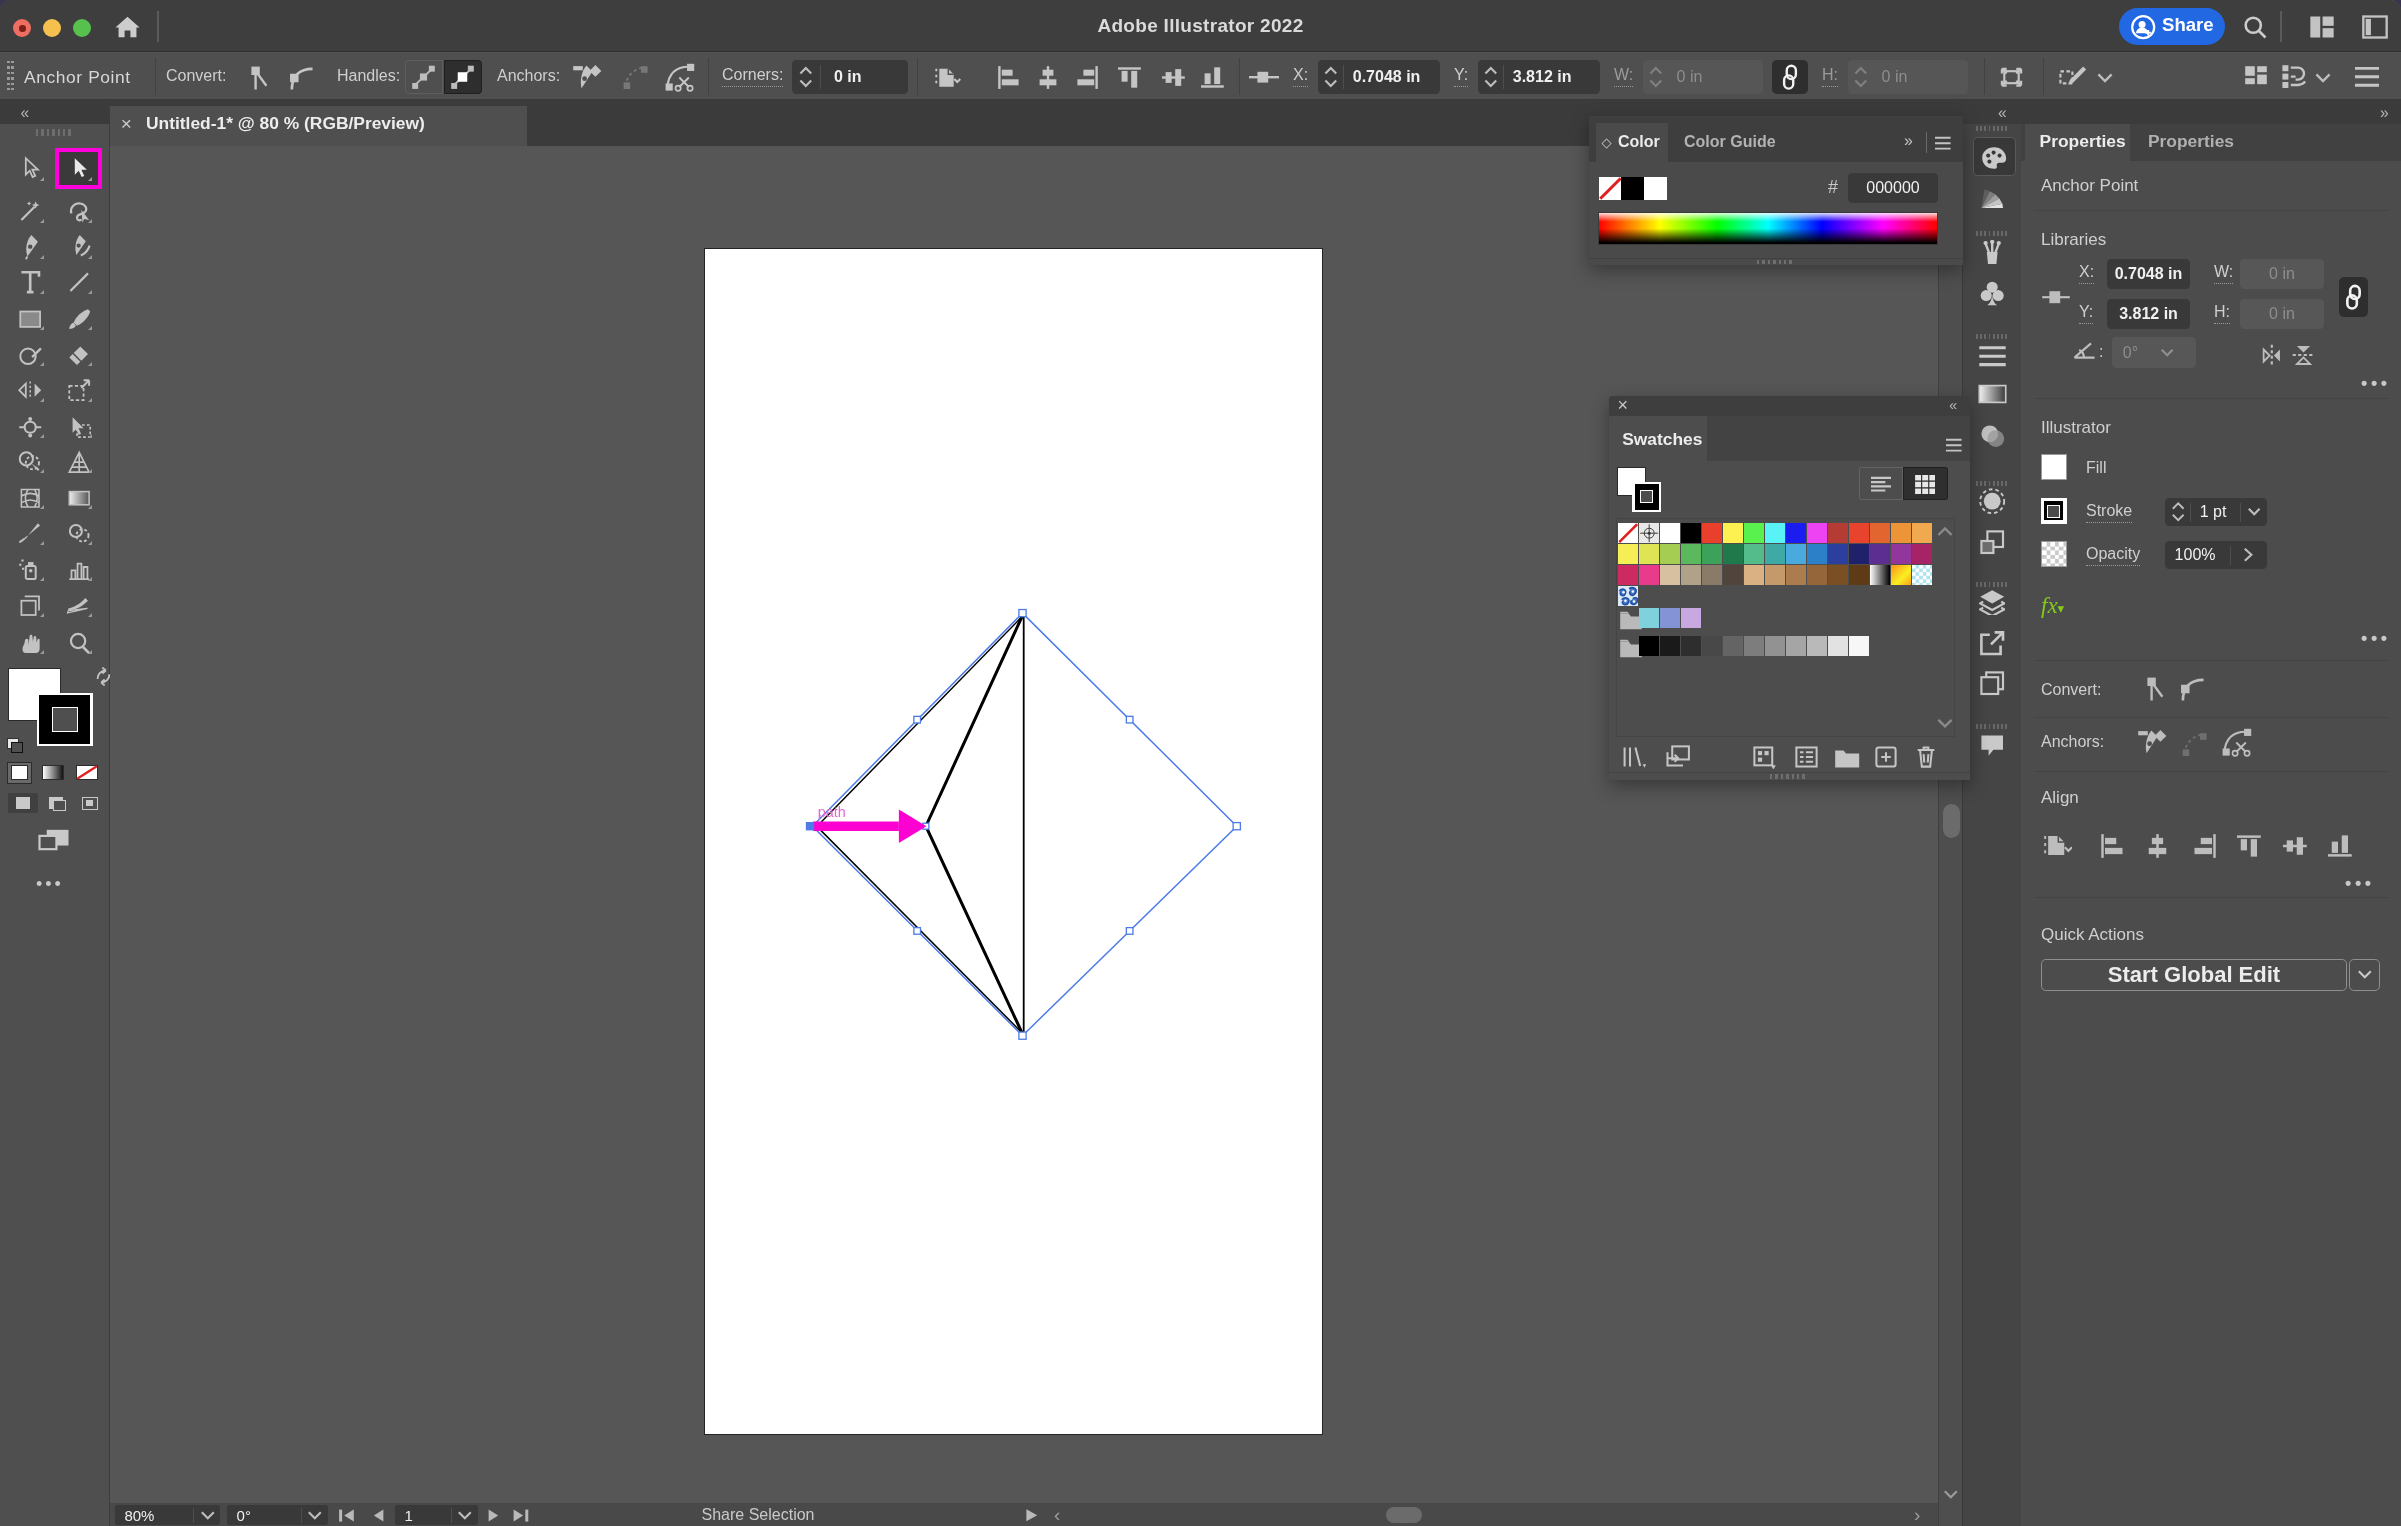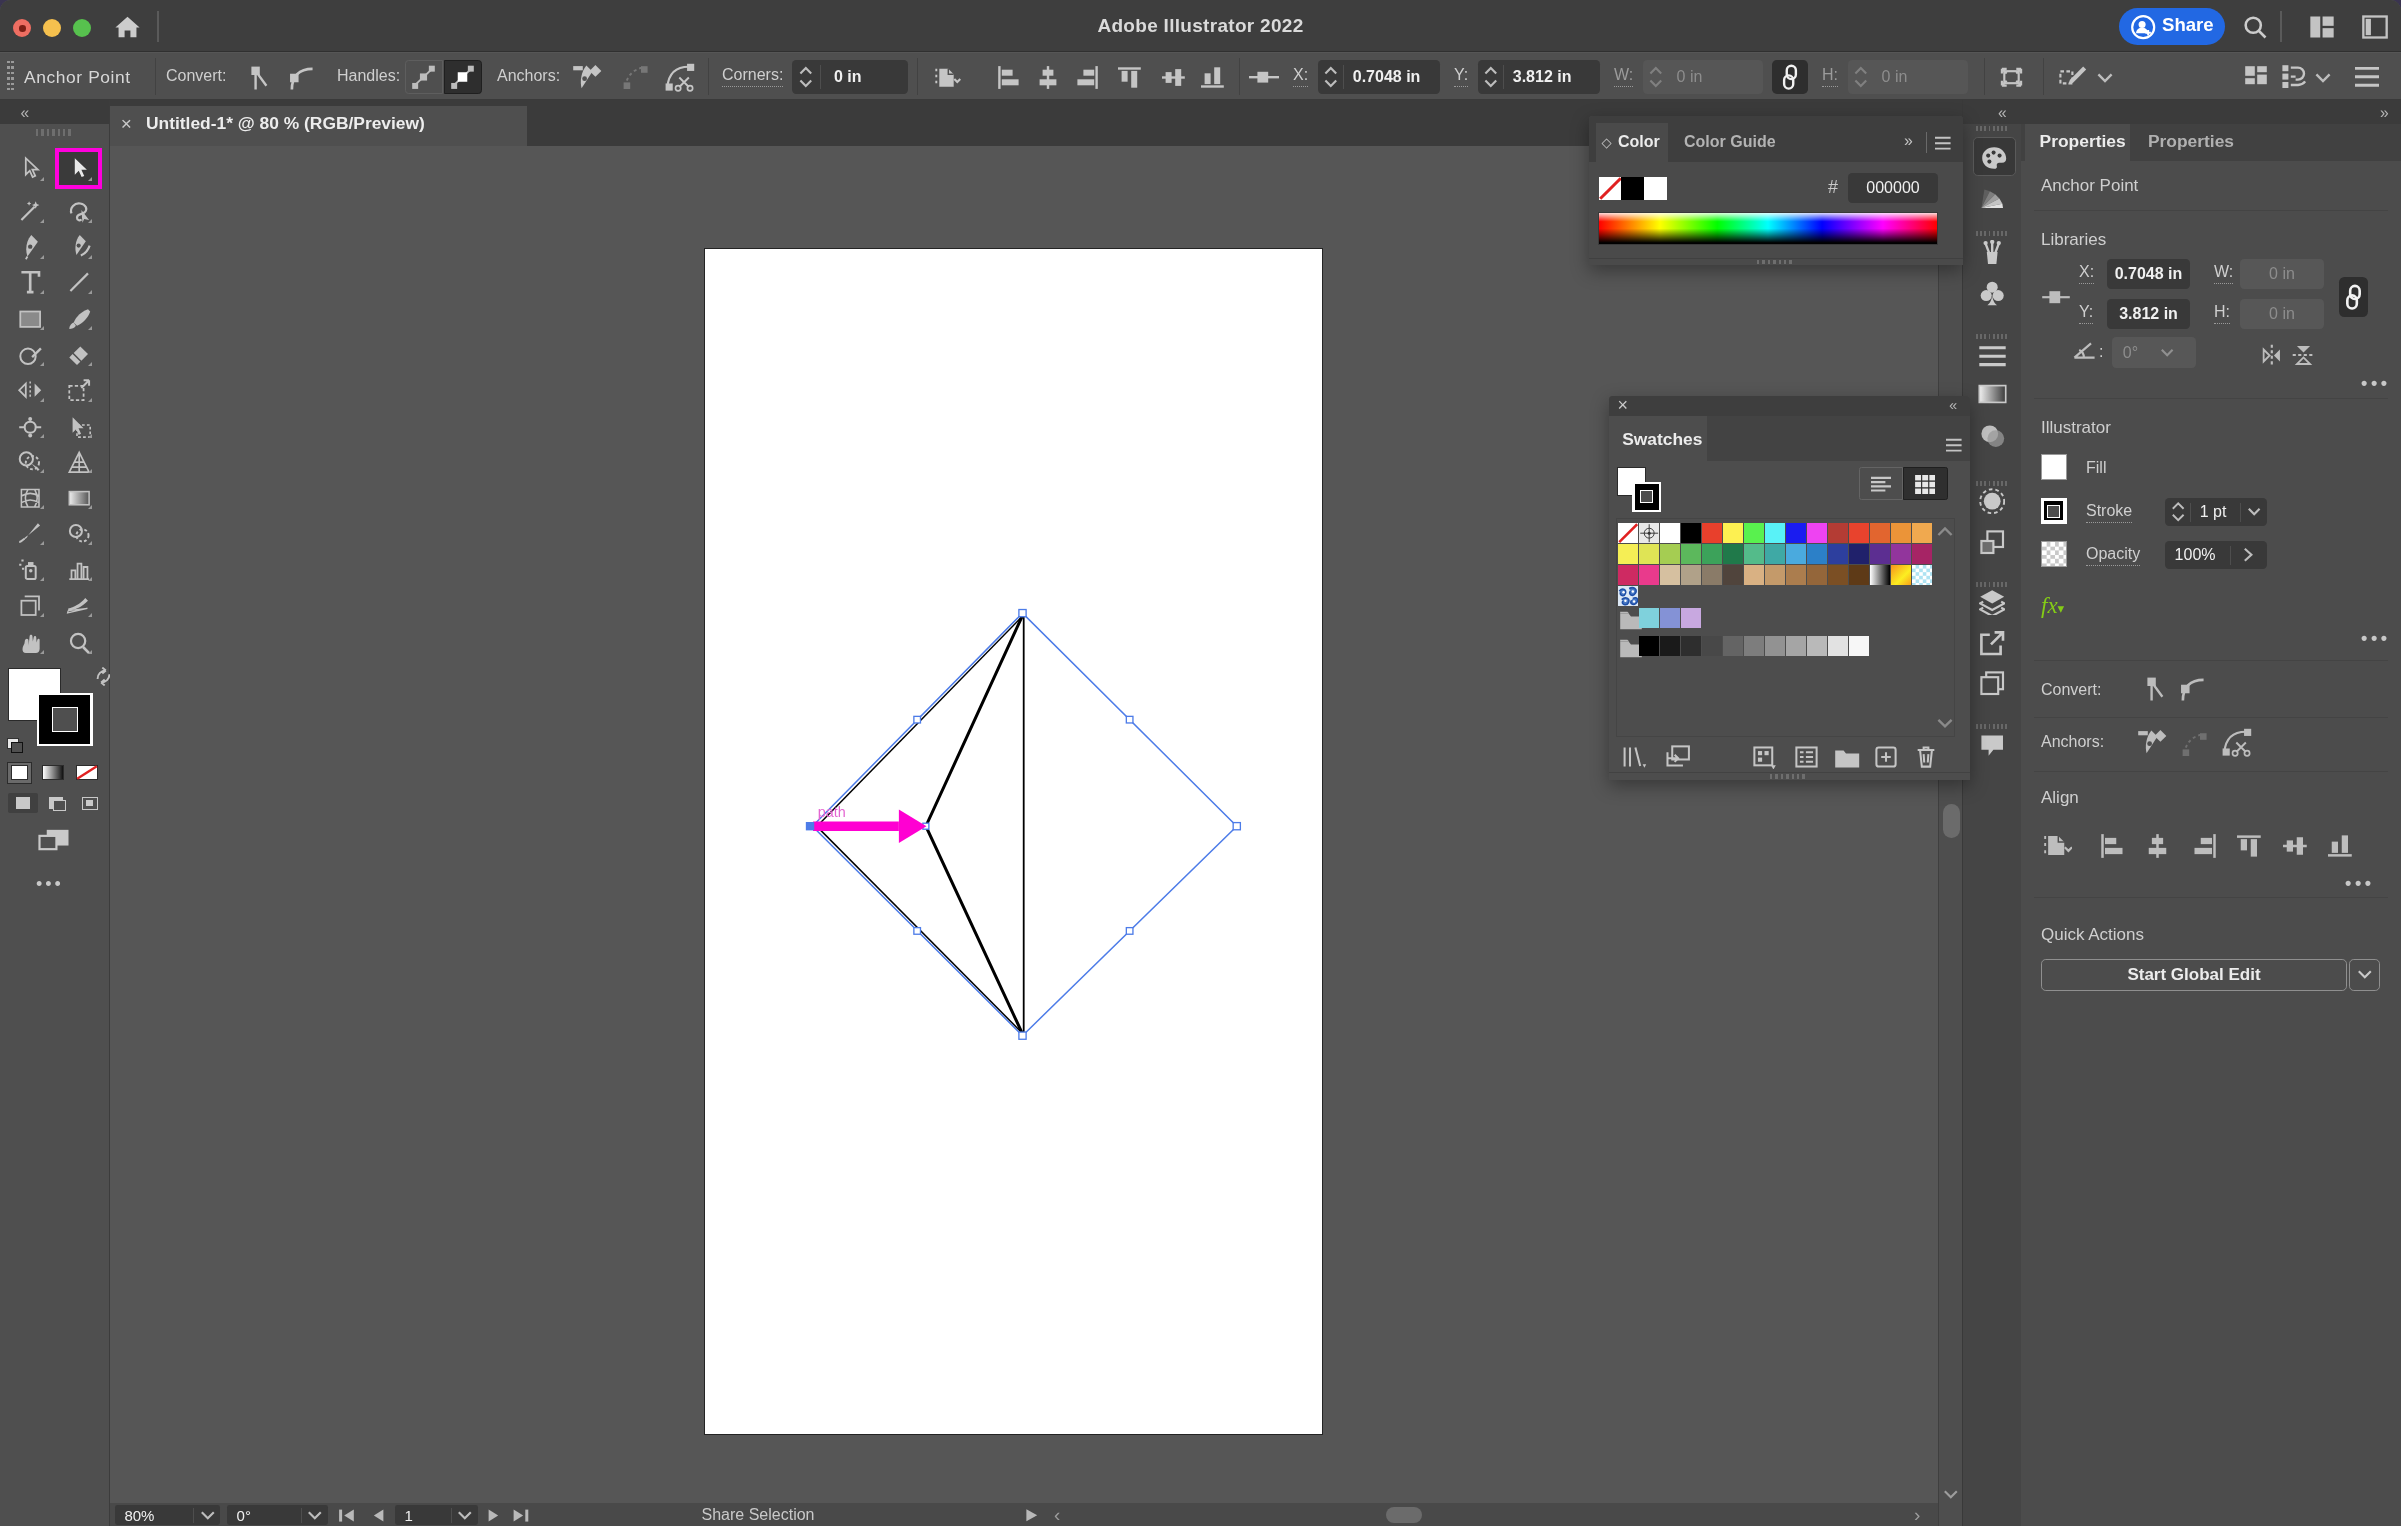--- a/index.html
+++ b/index.html
@@ -908,21 +908,21 @@
             <rect x="11" y="2.5" width="5" height="14" fill="#bdbdbd"></rect>
           </svg></div>
         <div class="abs" style="left:307px;top:734px;"><svg width="25" height="24" viewBox="0 0 20 19">
             <path d="M0 17 h19" stroke="#bdbdbd" stroke-width="2"></path>
             <rect x="3" y="6" width="5" height="9" fill="#bdbdbd"></rect>
             <rect x="11" y="1" width="5" height="14" fill="#bdbdbd"></rect>
           </svg></div>
         <div class="abs dots3" style="left:324px;top:773px;">•••</div>
         <div class="abs" style="left:13.2px;top:797px;width:354px;height:1.2px;background:#444444;"></div>
         <div class="abs lbl" style="left:20px;top:825px;font-size:17px;">Quick Actions</div>
-        <div class="abs" style="left:20px;top:859px;width:306px;height:32px;border:1.2px solid #8f8f8f;border-radius:4.8px;color:#ececec;font-size:17px;font-weight:bold;display:flex;align-items:center;justify-content:center;">Start Global Edit</div>
+        <div class="abs" style="left:20px;top:859px;width:306px;height:32px;border:1.2px solid #8f8f8f;border-radius:4.8px;color:#ececec;font-size:22px;font-weight:bold;display:flex;align-items:center;justify-content:center;">Start Global Edit</div>
         <div class="abs" style="left:328px;top:859px;width:31px;height:32px;border:1.2px solid #8f8f8f;border-radius:4.8px;display:flex;align-items:center;justify-content:center;">
           <svg width="15.6" height="9.6" viewBox="0 0 13 8">
             <path d="M1.5 1 L6.5 6 L11.5 1" stroke="#c9c9c9" stroke-width="1.8" fill="none"></path>
           </svg>
         </div>
       </div>
   </div>
 
 </div>
 

